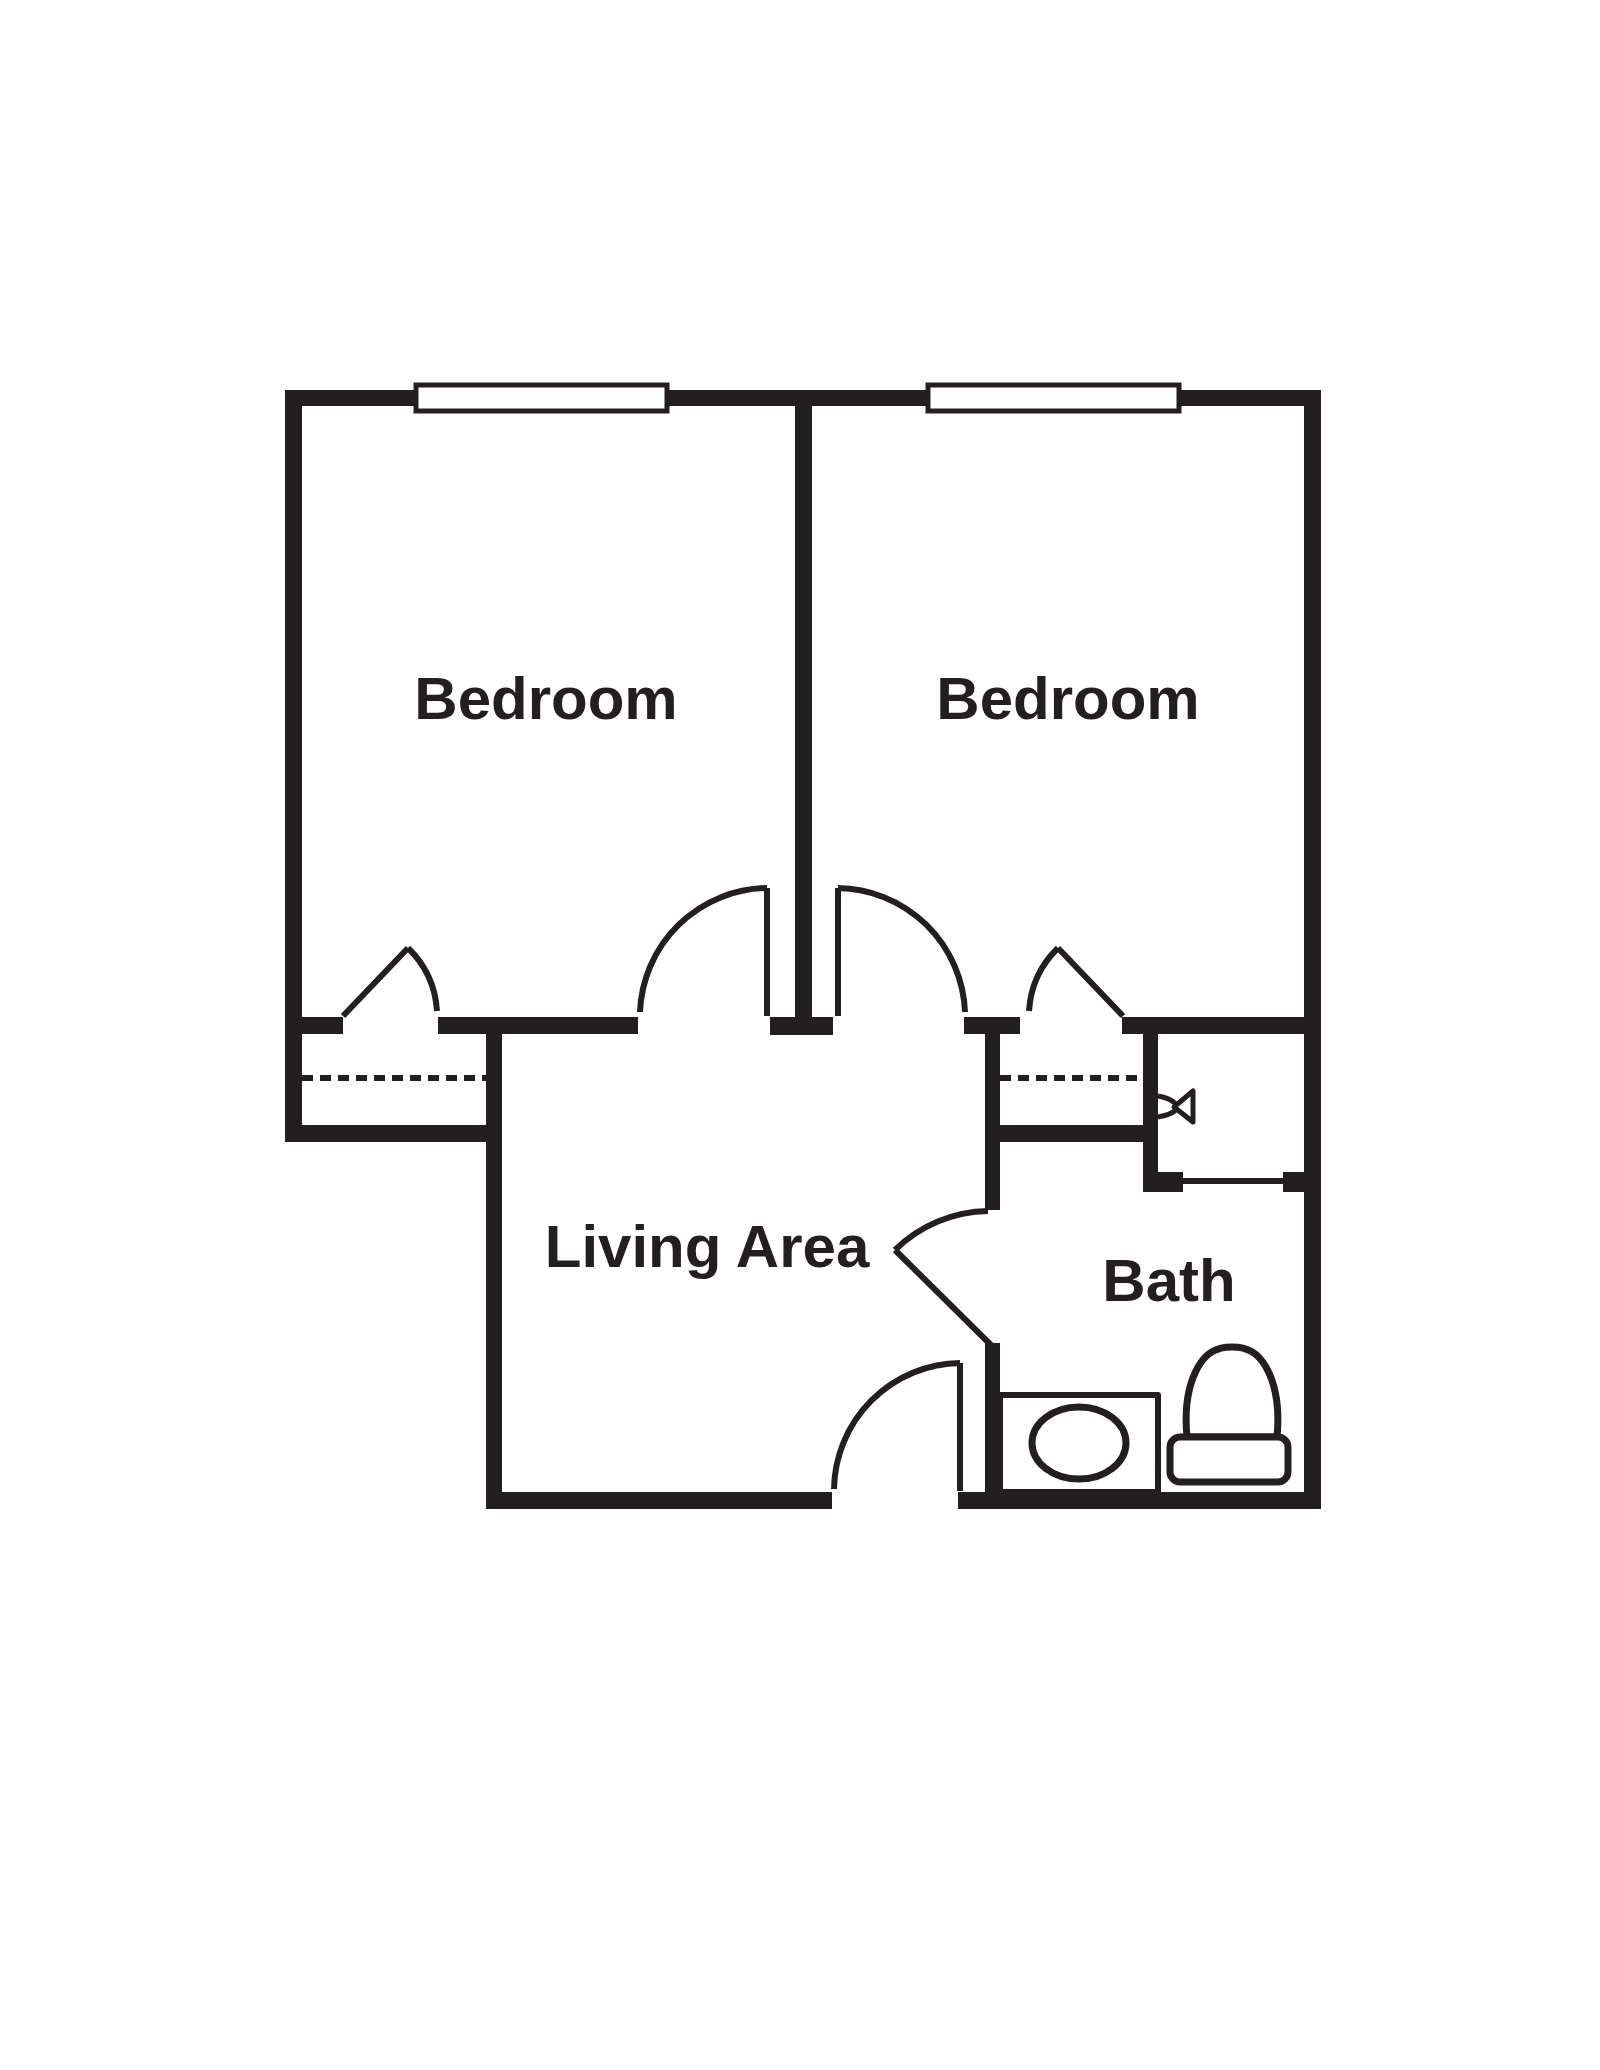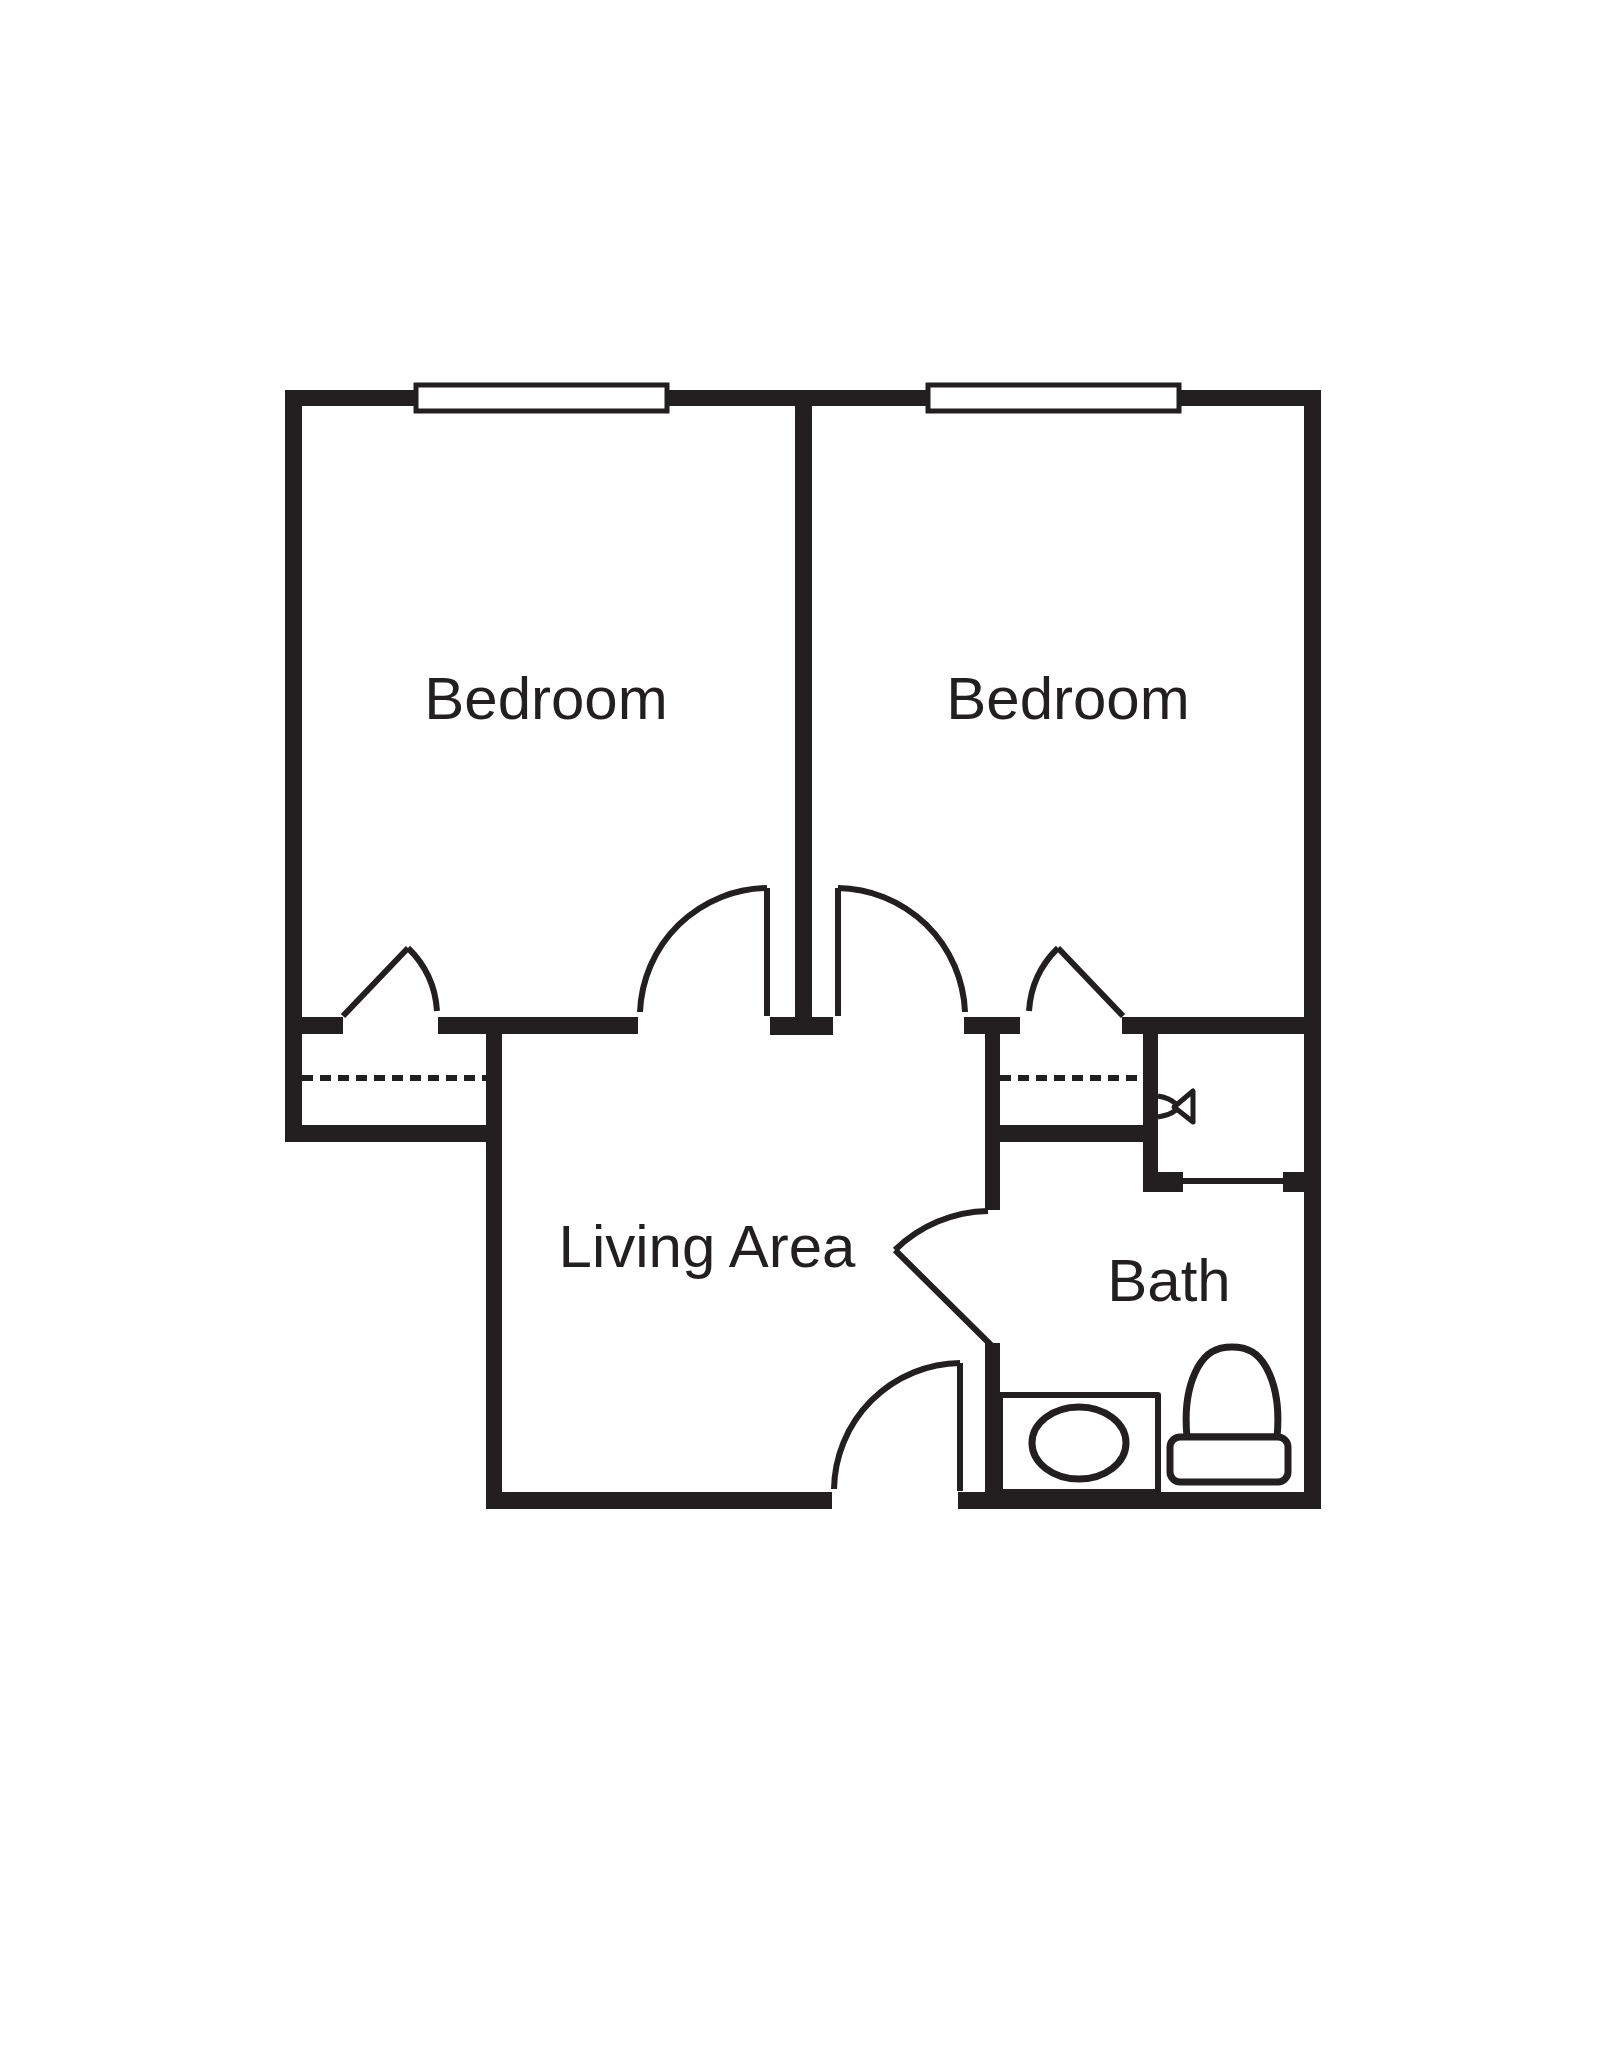--- a/index.html
+++ b/index.html
@@ -2,20 +2,21 @@
 <html style="--ink: #231f20; --paper: #ffffff;"><head>
 <meta charset="utf-8">
 <style>
   :root { --ink: #231f20; --paper: #ffffff; }
   html, body { margin: 0; padding: 0; background: var(--paper); }
   .page {
     position: relative;
     width: 1600px; height: 2070px;
     background: var(--paper);
     font-family: "Liberation Sans", sans-serif;
+    font-weight: bold;
   }
   svg { display: block; width: 1600px; height: 2070px; }
   .wall  { fill: var(--ink); stroke: none; }
   .win   { fill: var(--paper); stroke: var(--ink); stroke-width: 5; }
   .swing { fill: none; stroke: var(--ink); stroke-width: 6; }
   .rod   { stroke: var(--ink); stroke-width: 6; stroke-dasharray: 11 7; }
   .fx    { fill: var(--paper); stroke: var(--ink); stroke-linejoin: round; }
   .fx6   { stroke-width: 6; }
   .fx7   { stroke-width: 7; }
   .fx5   { stroke-width: 5; }

